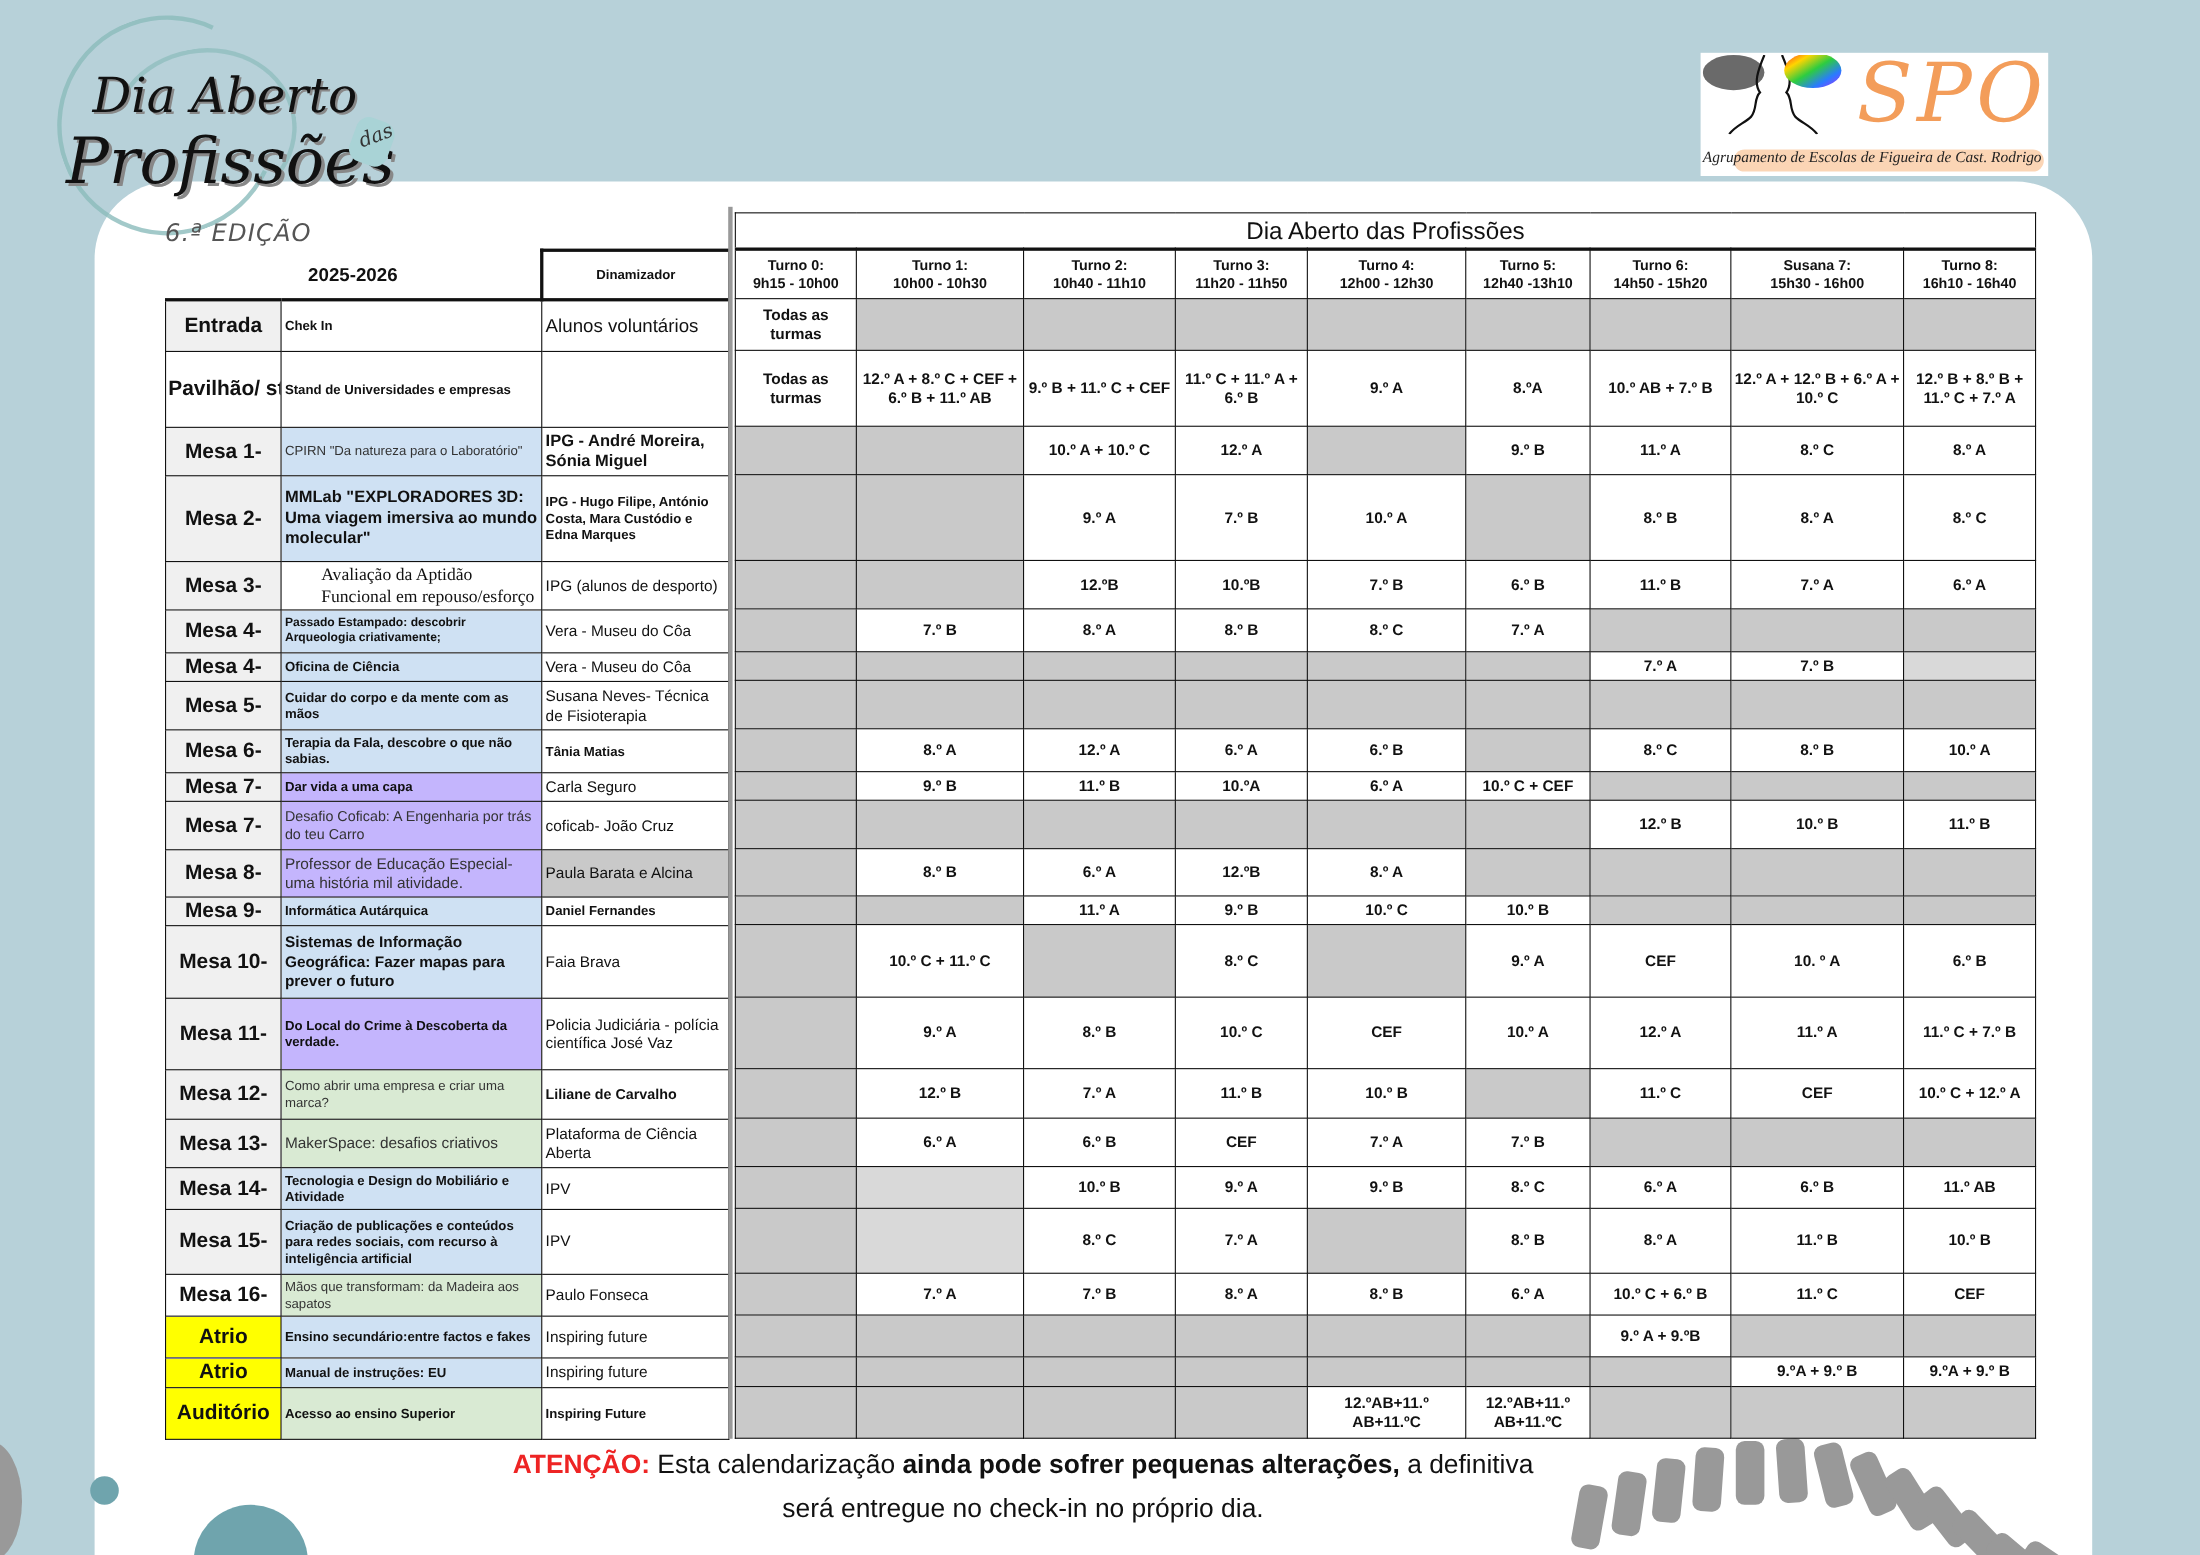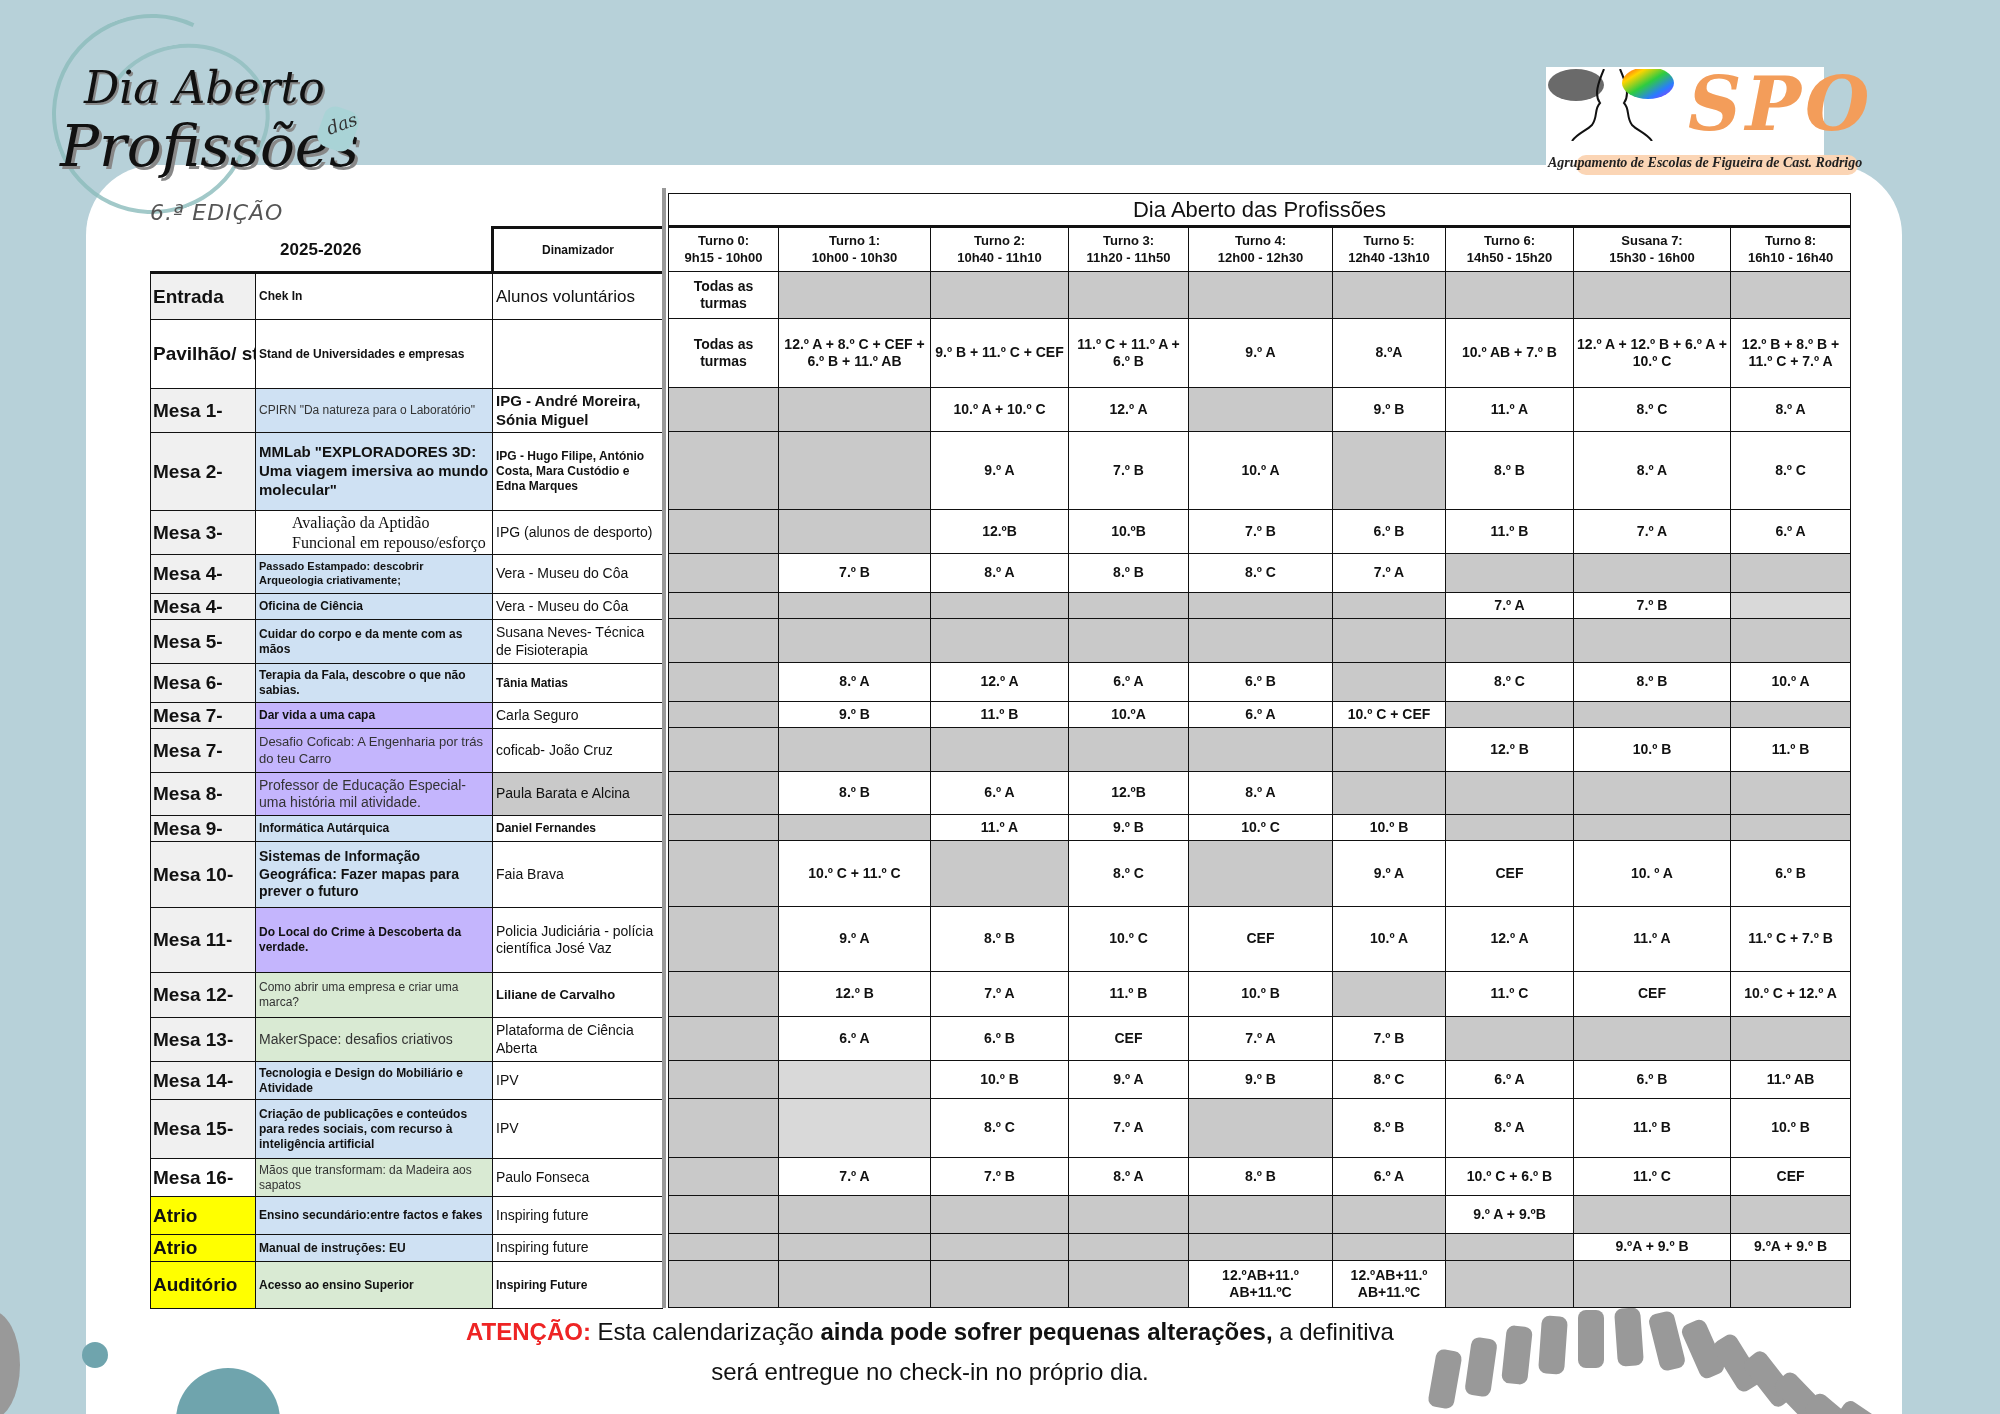--- a/index.html
+++ b/index.html
@@ -6,32 +6,32 @@
   html, body { width: 2000px; height: 1414px; overflow: hidden; }
   body { background: #b7d1d9; font-family: "Liberation Sans", sans-serif; position: relative; }
   .card { position: absolute; left: 86px; top: 165px; width: 1816px; height: 1300px; background: #ffffff; border-radius: 70px 70px 0 0; }
   .logo-ring { position: absolute; left: 52px; top: 14px; width: 200px; height: 200px; border-radius: 50%; border: 4px solid #8cbcbc; border-right-color: transparent; opacity: 0.8; transform: rotate(-20deg);}
   .logo-ring2 { position: absolute; left: 100px; top: 44px; width: 170px; height: 150px; border-radius: 50%; border: 4px solid #8cbcbc; border-left-color: transparent; border-bottom-color: transparent; opacity: 0.7; transform: rotate(-10deg);}
   .logo-title1 { position: absolute; left: 84px; top: 62px; font-family: "DejaVu Serif", serif; font-style: italic; font-size: 44px; color: #111; text-shadow: 2px 2px 0 #888; letter-spacing: 0px; }
   .logo-title2 { position: absolute; left: 60px; top: 112px; font-family: "DejaVu Serif", serif; font-style: italic; font-size: 58px; color: #111; text-shadow: 3px 3px 0 #888; }
   .logo-das-bubble { position: absolute; left: 320px; top: 108px; width: 36px; height: 42px; background: #a9d3d6; border-radius: 12px; transform: rotate(20deg); }
   .logo-das { position: absolute; left: 326px; top: 113px; font-family: "DejaVu Serif", serif; font-style: italic; font-size: 18px; color: #333; transform: rotate(-20deg); }
   .logo-edition { position: absolute; left: 150px; top: 200px; font-family: "DejaVu Sans", sans-serif; font-size: 22px; color: #555; font-style: italic; letter-spacing: 1px;}
-  .spo { position: absolute; left: 1546px; top: 67px; width: 278px; height: 112px; background: #ffffff; font-weight: bold; }
+  .spo { position: absolute; left: 1546px; top: 48px; width: 316px; height: 112px; background: #ffffff; }
   .spo-heads { position: absolute; left: 2px; top: 2px; width: 128px; height: 72px; }
   .spo-text { position: absolute; left: 142px; top: -6px; font-family: "DejaVu Serif", serif; font-style: italic; font-size: 74px; color: #f39d5a; letter-spacing: 4px;}
   .spo-brush { position: absolute; left: 30px; top: 88px; width: 282px; height: 20px; background: #fbd5b5; border-radius: 10px; }
   .spo-sub { position: absolute; left: 2px; top: 88px; font-family: "Liberation Serif", serif; font-style: italic; font-size: 14px; color: #222; white-space: nowrap; }
 
   table.sched { position: absolute; border-collapse: collapse; table-layout: fixed; font-family: "Liberation Sans", sans-serif; }
   .sched td { border: 1.5px solid #111; text-align: center; vertical-align: middle; font-weight: bold; font-size: 14px; line-height: 1.25; color: #111; padding: 0 2px; overflow: hidden; }
   .sched td.g { background: #c9c9c9; }
   .sched td.g2 { background: #d9d9d9; }
   .sched td.w { background: #ffffff; }
-  .sched td.loc { background: #f0f0f0; text-align: left; font-size: 19px; padding-right: 2px; white-space: nowrap; margin-left: 31px; }
+  .sched td.loc { background: #f0f0f0; text-align: center; font-size: 19px; padding-right: 2px; white-space: nowrap; margin-left: 31px; }
   .sched td.loc.y { background: #ffff00; }
   .sched td.loc.wbg { background: #ffffff; }
   .sched td.act { text-align: left; font-size: 12px; font-weight: bold; padding-left: 3px; }
   .sched td.act.blue { background: #cfe1f3; }
   .sched td.act.yel { background: #c4b5fd; }
   .sched td.act.grn { background: #d9ead3; }
   .sched td.act.wh { background: #ffffff; }
   .sched td.act.light { font-weight: normal; color: #333; }
   .sched td.act.serif { font-family: "Liberation Serif", serif; font-weight: normal; font-size: 16px; }
   .sched td.din { text-align: left; font-size: 14px; font-weight: normal; padding-left: 3px; background: #fff; }

